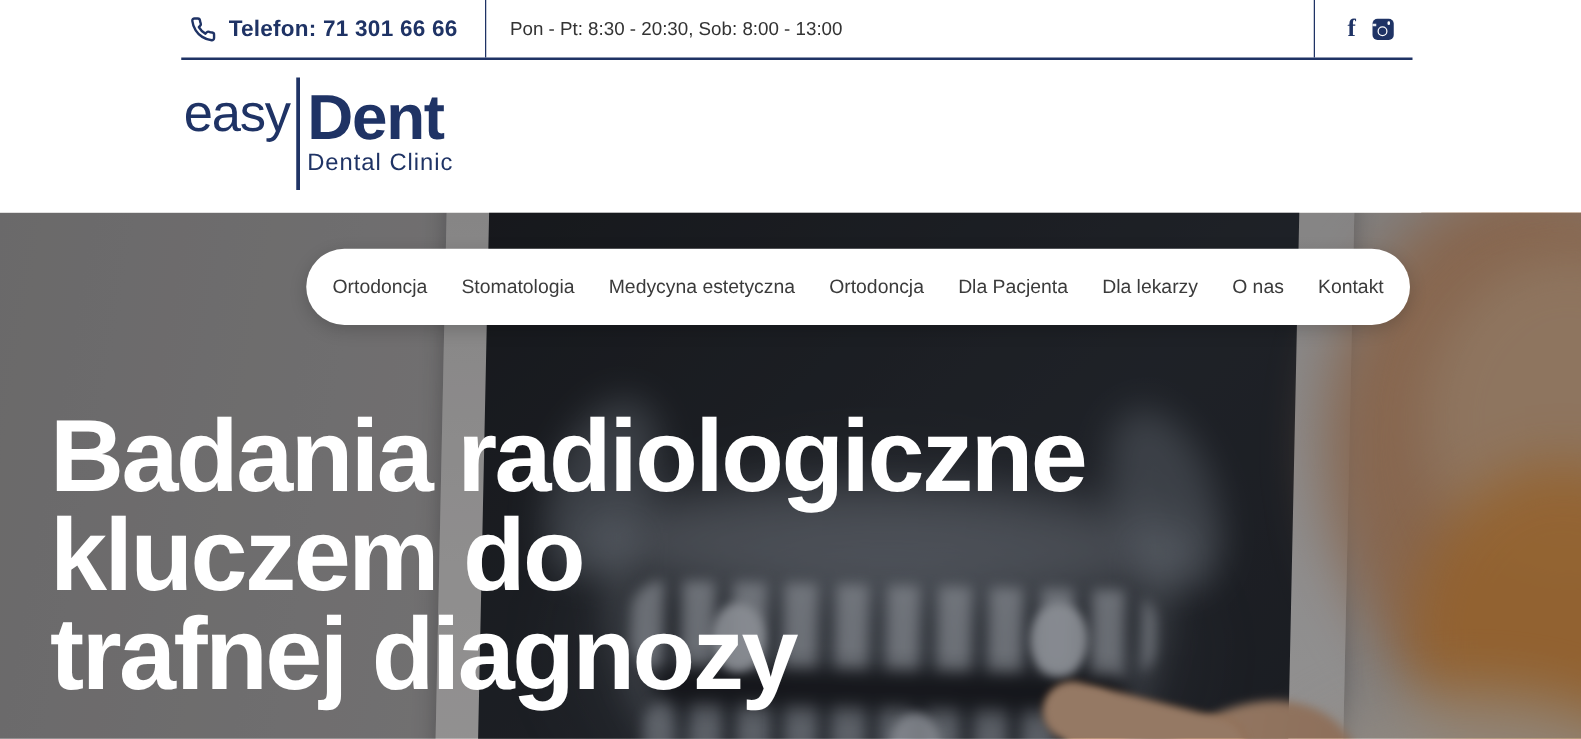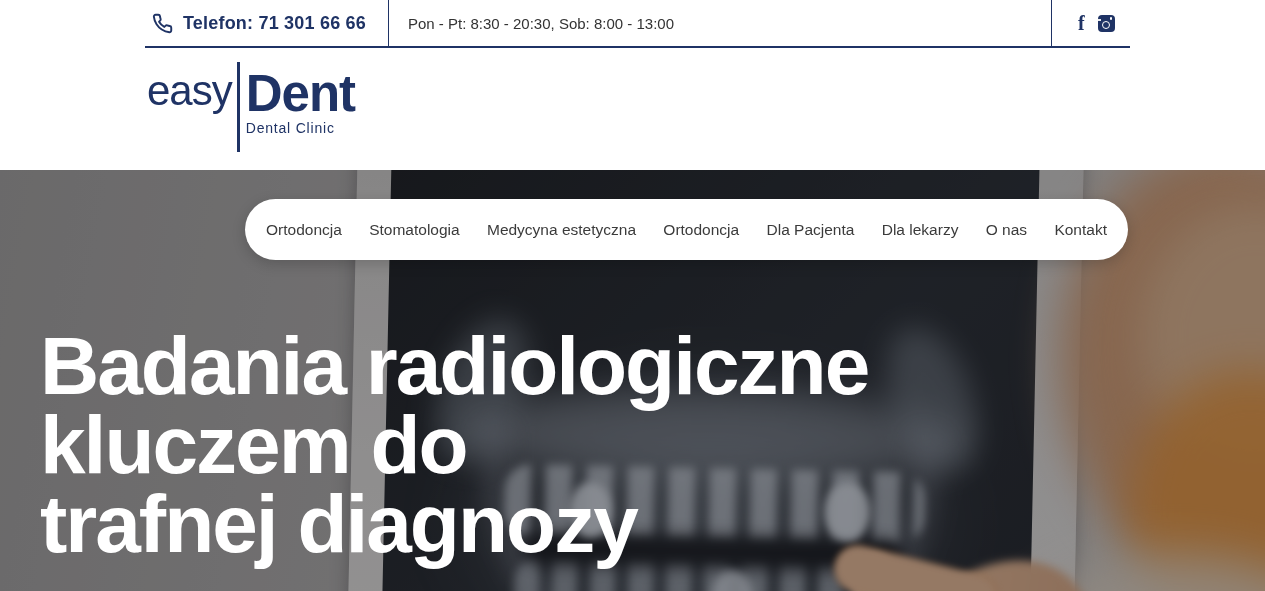--- a/index.html
+++ b/index.html
@@ -20,21 +20,21 @@
   .fb { color:#1f3365; font-size:20px; font-weight:700; line-height:1; cursor:pointer;
         font-family:"Liberation Serif", serif; }
   .ig { position:relative; width:17px; height:17px; cursor:pointer; }
 
   
   .logo { position:absolute; left:147px; top:62px; display:flex; align-items:flex-start; cursor:pointer; }
   .logo-easy { color:#1f3365; font-size:42px; line-height:1; margin-top:8px; font-weight:400; letter-spacing:-1px; }
   .logo-bar { width:3px; height:90px; background:#1f3365; margin:0 6px 0 5px; }
   .logo-right { display:flex; flex-direction:column; }
   .logo-dent { color:#1f3365; font-size:51px; font-weight:700; line-height:1; margin-top:6px; letter-spacing:-1px; }
-  .logo-tagline { color:#1f3365; font-size:14px; font-weight:400; letter-spacing:0.8px; margin-top:1px; }
+  .logo-tagline { color:#1f3365; font-size:19px; font-weight:400; letter-spacing:0.8px; margin-top:1px; }
 
   
   .hero { position:absolute; left:0; top:170px; width:1265px; height:500px; overflow:hidden;
           background:linear-gradient(100deg,#a9a7a5 0%,#b4b2b0 30%,#c9c5c1 62%,#d6d2cc 100%); }
   .hero * { position:absolute; }
 
   
   .monitor { left:352px; top:-70px; width:726px; height:652px; transform:rotate(1.2deg);
              background:linear-gradient(180deg,#d4d2cf 0%,#e6e4e1 55%,#efede9 100%);
              border-radius:10px; box-shadow:0 10px 18px rgba(40,40,42,.35); }

